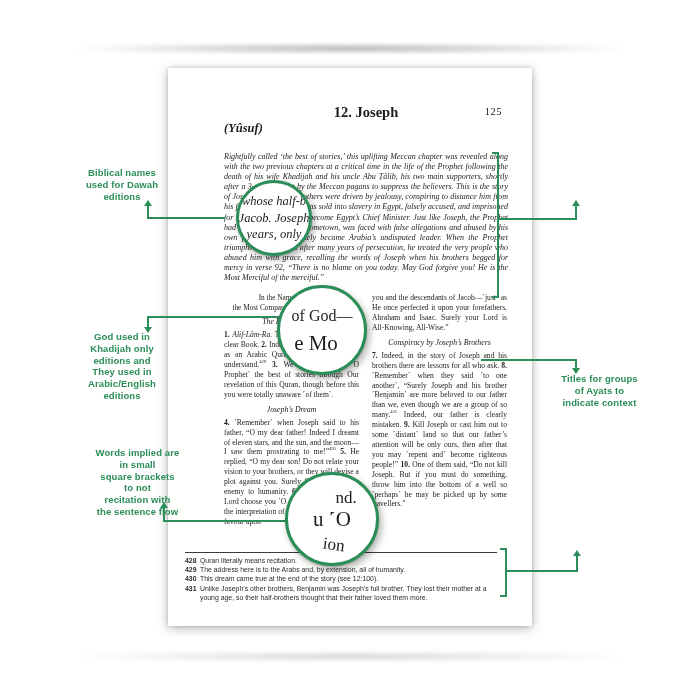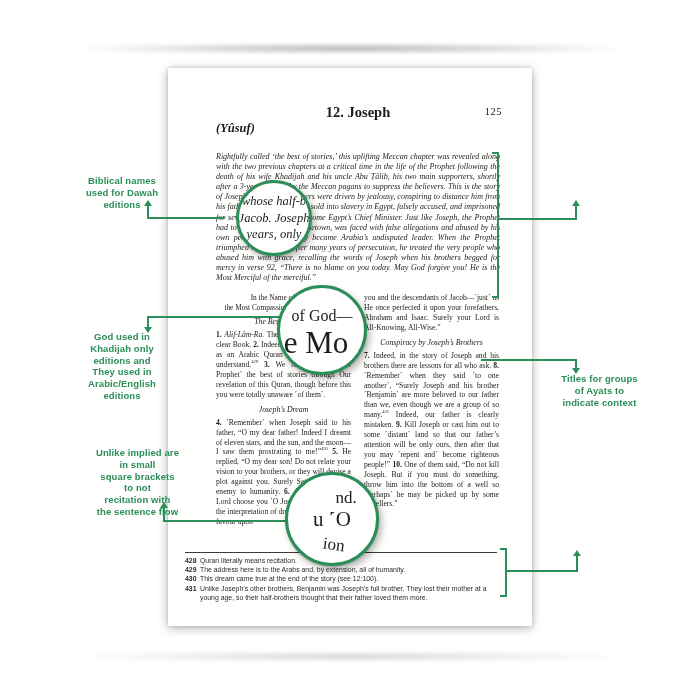--- a/index.html
+++ b/index.html
@@ -10,21 +10,21 @@
   
   .band{position:absolute;left:20px;width:660px;height:9px;pointer-events:none;
         background:radial-gradient(ellipse 50% 100% at 50% 50%, rgba(90,90,90,.40), rgba(120,120,120,.14) 60%, transparent 85%);
         filter:blur(1.5px);}
   .band.top{top:44px;} .band.bottom{top:652px;opacity:.55;}
 
   
   .page{position:absolute;left:168px;top:68px;width:364px;height:558px;background:#fffffe;
         box-shadow:0 2px 10px rgba(0,0,0,.30), 0 0 3px rgba(0,0,0,.15);}
   .page-number{position:absolute;top:38px;right:30px;font-size:10.5px;letter-spacing:.5px;}
-  .content{position:absolute;left:48px;top:0;width:284px;}
+  .content{position:absolute;left:56px;top:0;width:284px;}
   .chapter-title{margin-top:36px;text-align:center;font-weight:bold;font-size:14.5px;line-height:17px;}
   .chapter-subtitle{text-align:left;font-weight:bold;font-style:italic;font-size:12.5px;line-height:15px;}
   .intro{margin-top:16px;font-style:italic;font-size:8px;line-height:10.1px;text-align:justify;}
   .columns{margin-top:10px;display:flex;gap:13px;height:236px;overflow:hidden;}
   .col{width:135px;font-size:7.6px;line-height:9.9px;text-align:justify;}
   .bismillah{text-align:center;font-size:7.3px;line-height:9.6px;}
   .section-heading{text-align:center;font-style:italic;font-size:7.8px;line-height:10px;margin:5px 0 3px 0;}
   .col p{margin:0;}
   .col sup, .intro sup{font-size:.6em;line-height:0;}
   .col b{font-weight:bold;}
@@ -46,21 +46,21 @@
 
   
   .mag{position:absolute;border:3px solid var(--green);border-radius:50%;background:#fff;overflow:hidden;
        display:flex;flex-direction:column;align-items:center;justify-content:center;
        box-shadow:3px 4px 7px rgba(0,0,0,.28), 0 1px 2px rgba(0,0,0,.18);}
   .mag span{white-space:nowrap;color:#1d1d1d;}
   .mag1{left:236px;top:180px;width:70px;height:70px;}
   .mag1 span{font-style:italic;font-size:12.5px;line-height:16.5px;}
   .mag2{left:277px;top:285px;width:84px;height:84px;}
   .mag2 span:nth-child(1){font-size:16px;line-height:22px;}
-  .mag2 span:nth-child(2){font-size:31px;line-height:28px;transform:translate(-6px,2px);}
+  .mag2 span:nth-child(2){font-size:21px;line-height:28px;transform:translate(-6px,2px);}
   .mag3{left:285px;top:472px;width:88px;height:88px;}
   .mag3 span:nth-child(1){font-size:17px;line-height:19px;transform:translate(14px,0);}
   .mag3 span:nth-child(2){font-size:21px;line-height:25px;}
   .mag3 span:nth-child(3){font-size:17px;line-height:19px;transform:translate(2px,3px) rotate(8deg);}
 </style>
 </head>
 <body>
 
 <div class="canvas">
 
@@ -102,35 +102,35 @@
         <span class="fn-num">430</span>
         <span class="fn-text">This dream came true at the end of the story (see 12:100).</span>
       </div>
       <div class="footnote">
         <span class="fn-num">431</span>
         <span class="fn-text">Unlike Joseph’s other brothers, Benjamin was Joseph’s full brother. They lost their mother at a young age, so their half-brothers thought that their father loved them more.</span>
       </div>
     </div>
   </div>
 
-  <div class="lbl" style="left:68px;top:167px;width:108px;margin-top:8px;">
+  <div class="lbl" style="left:68px;top:167px;width:108px;">
     <div>Biblical names</div>
     <div>used for Dawah</div>
     <div>editions</div>
   </div>
   <div class="lbl" style="left:71px;top:331px;width:102px;">
     <div>God used in</div>
     <div>Khadijah only</div>
     <div>editions and</div>
     <div>They used in</div>
     <div>Arabic/English</div>
     <div>editions</div>
   </div>
   <div class="lbl" style="left:60px;top:447px;width:155px;">
-    <div>Unlike implied are</div>
+    <div>Words implied are</div>
     <div>in small</div>
     <div>square brackets</div>
     <div>to not</div>
     <div>recitation with</div>
     <div>the sentence flow</div>
   </div>
   <div class="lbl" style="left:542px;top:373px;width:115px;">
     <div>Titles for groups</div>
     <div>of Ayats to</div>
     <div>indicate context</div>

